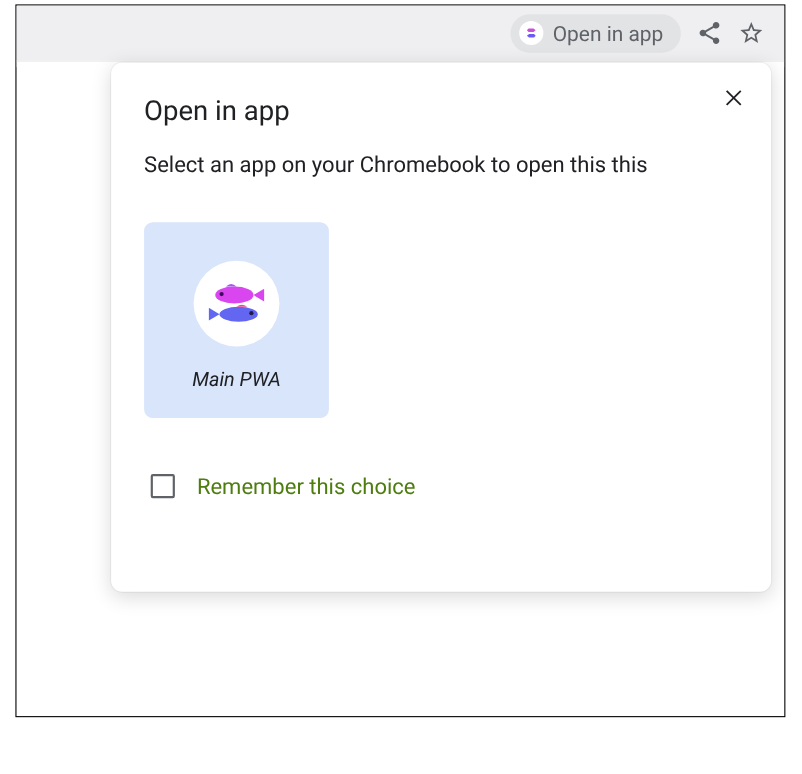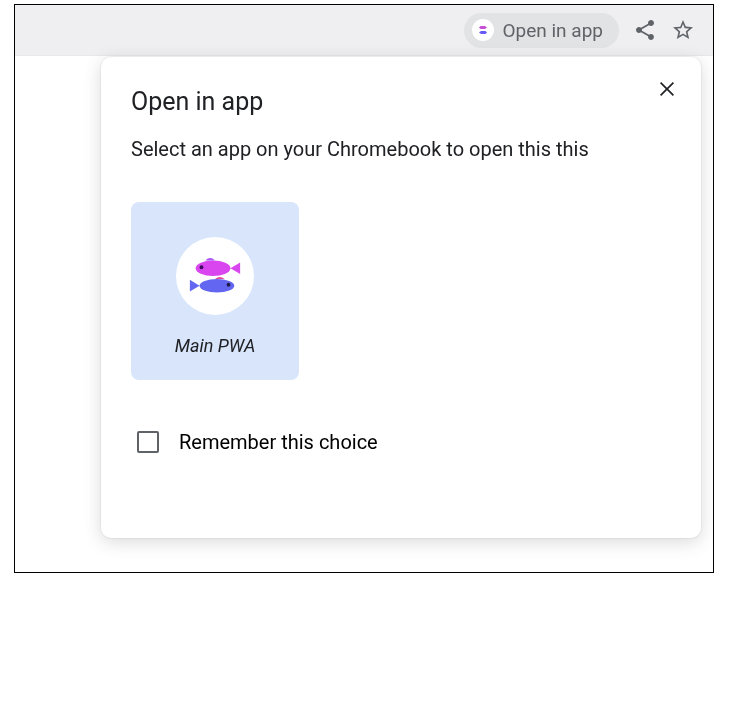--- a/index.html
+++ b/index.html
@@ -12,21 +12,21 @@
       width: 729px;
       height: 704px;
       background: #fff;
       position: relative;
     }
     .outer-border {
       position: absolute;
       left: 14px;
       top: 4px;
       width: 700px;
-      height: 569px;
+      height: 648px;
       border: 1px solid #000;
       overflow: hidden;
     }
     .toolbar {
       height: 50px;
       background: #efeff1;
       display: flex;
       align-items: center;
       justify-content: flex-end;
       padding-right: 18px;
@@ -154,21 +154,21 @@
     }
     .checkbox {
       width: 22px;
       height: 22px;
       border: 2.5px solid #5f6368;
       border-radius: 2px;
       cursor: pointer;
     }
     .remember-label {
       font-size: 20px;
-      color: #000000;
+      color: #4d7c0f;
     }
     .dialog-actions {
       display: flex;
       justify-content: flex-end;
     }
     .open-btn {
       background: #1a73e8;
       color: #fff;
       border: none;
       outline: 2px solid #1a73e8;

